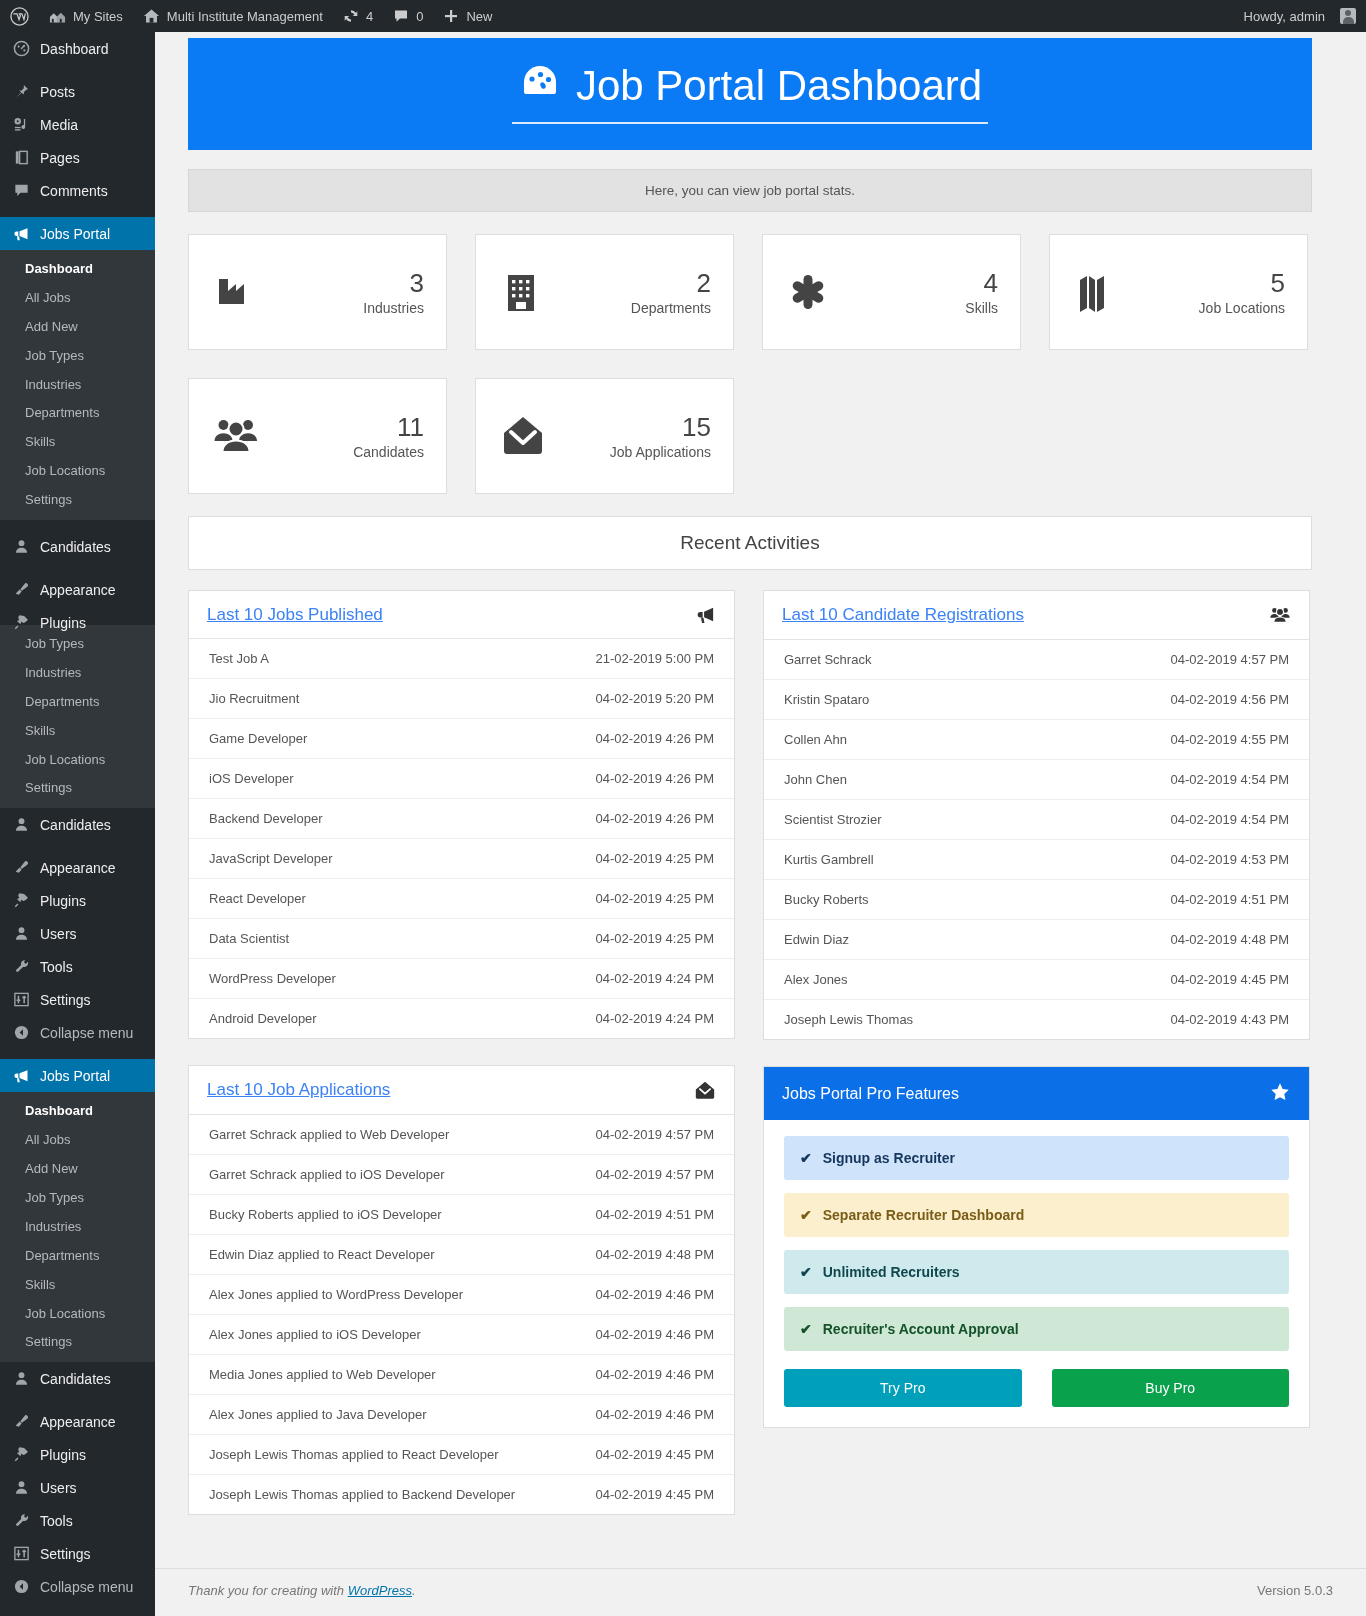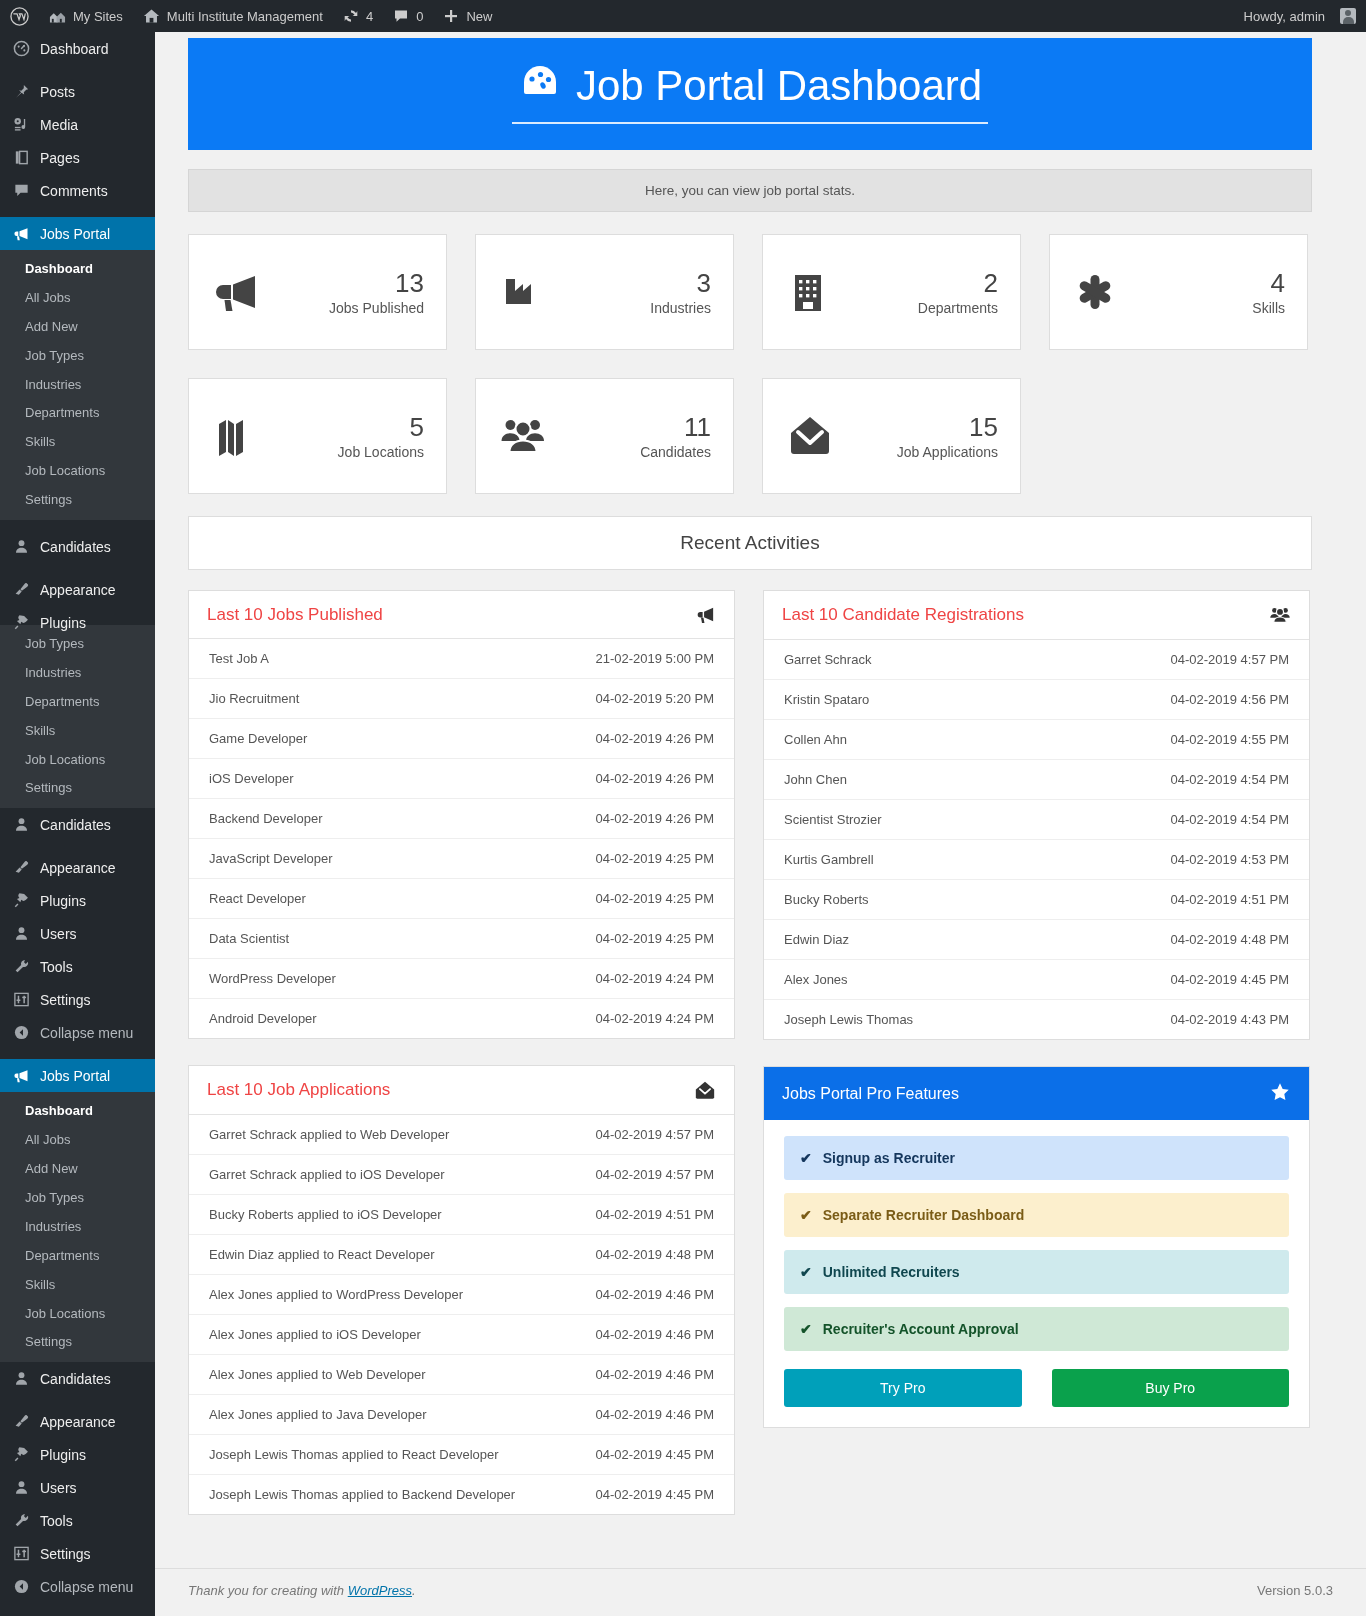--- a/index.html
+++ b/index.html
@@ -129,21 +129,21 @@
 
   
   .grid { display: flex; gap: 28px; margin-top: 20px; align-items: flex-start; }
   .col { width: 547px; display: flex; flex-direction: column; gap: 26px; }
 
   .panel { background: #fff; border: 1px solid #ddd; }
   .panel-head {
     display: flex; align-items: center; justify-content: space-between;
     padding: 13px 18px; border-bottom: 1px solid #e3e3e3;
   }
-  .panel-head .ptitle { font-size: 17px; color: #ef4444; font-weight: 400; }
+  .panel-head .ptitle { font-size: 17px; color: #3b82f6; font-weight: 400; text-decoration: underline; }
   .panel-head .phead-icon { color: #333; display: flex; align-items: center; }
 
   .row {
     display: flex; align-items: center; justify-content: space-between;
     padding: 12px 20px; border-bottom: 1px solid #eee;
     font-size: 13px;
   }
   .row:last-child { border-bottom: none; }
   .row .rname { color: #555; }
   .row .rtime { color: #555; white-space: nowrap; }
@@ -539,32 +539,20 @@
             </svg>
         </span>
         <span>Job Portal Dashboard</span>
       </h1>
     </div>
 
     <div class="subtitle-bar">Here, you can view job portal stats.</div>
 
     <div class="cards">
 
-      <div class="card">
-        <span class="cicon">
-          <svg width="50" height="50" viewBox="0 0 50 50">
-              <path d="M44 9v32L22 32.5V17.5zM20 18H12a7 7 0 0 0 0 14h8z" fill="#444"></path>
-              <path d="M13.5 33h6l2 11h-6.5z" fill="#444"></path>
-            </svg>
-        </span>
-        <span class="cmeta">
-          <span class="cnum">13</span><br>
-          <span class="clabel">Jobs Published</span>
-        </span>
-      </div>
 
       <div class="card">
         <span class="cicon">
           <svg width="50" height="50" viewBox="0 0 50 50">
               <path d="M8 12h9v12l8-7v7l8-7v20H8z" fill="#444"></path>
             </svg>
         </span>
         <span class="cmeta">
           <span class="cnum">3</span><br>
           <span class="clabel">Industries</span>
@@ -744,21 +732,21 @@
               </div>
             <div class="row">
                 <span class="rname">Alex Jones applied to WordPress Developer</span>
                 <span class="rtime">04-02-2019 4:46 PM</span>
               </div>
             <div class="row">
                 <span class="rname">Alex Jones applied to iOS Developer</span>
                 <span class="rtime">04-02-2019 4:46 PM</span>
               </div>
             <div class="row">
-                <span class="rname">Alex Jones applied to Web Developer</span>
+                <span class="rname">Media Jones applied to Web Developer</span>
                 <span class="rtime">04-02-2019 4:46 PM</span>
               </div>
             <div class="row">
                 <span class="rname">Alex Jones applied to Java Developer</span>
                 <span class="rtime">04-02-2019 4:46 PM</span>
               </div>
             <div class="row">
                 <span class="rname">Joseph Lewis Thomas applied to React Developer</span>
                 <span class="rtime">04-02-2019 4:45 PM</span>
               </div>

